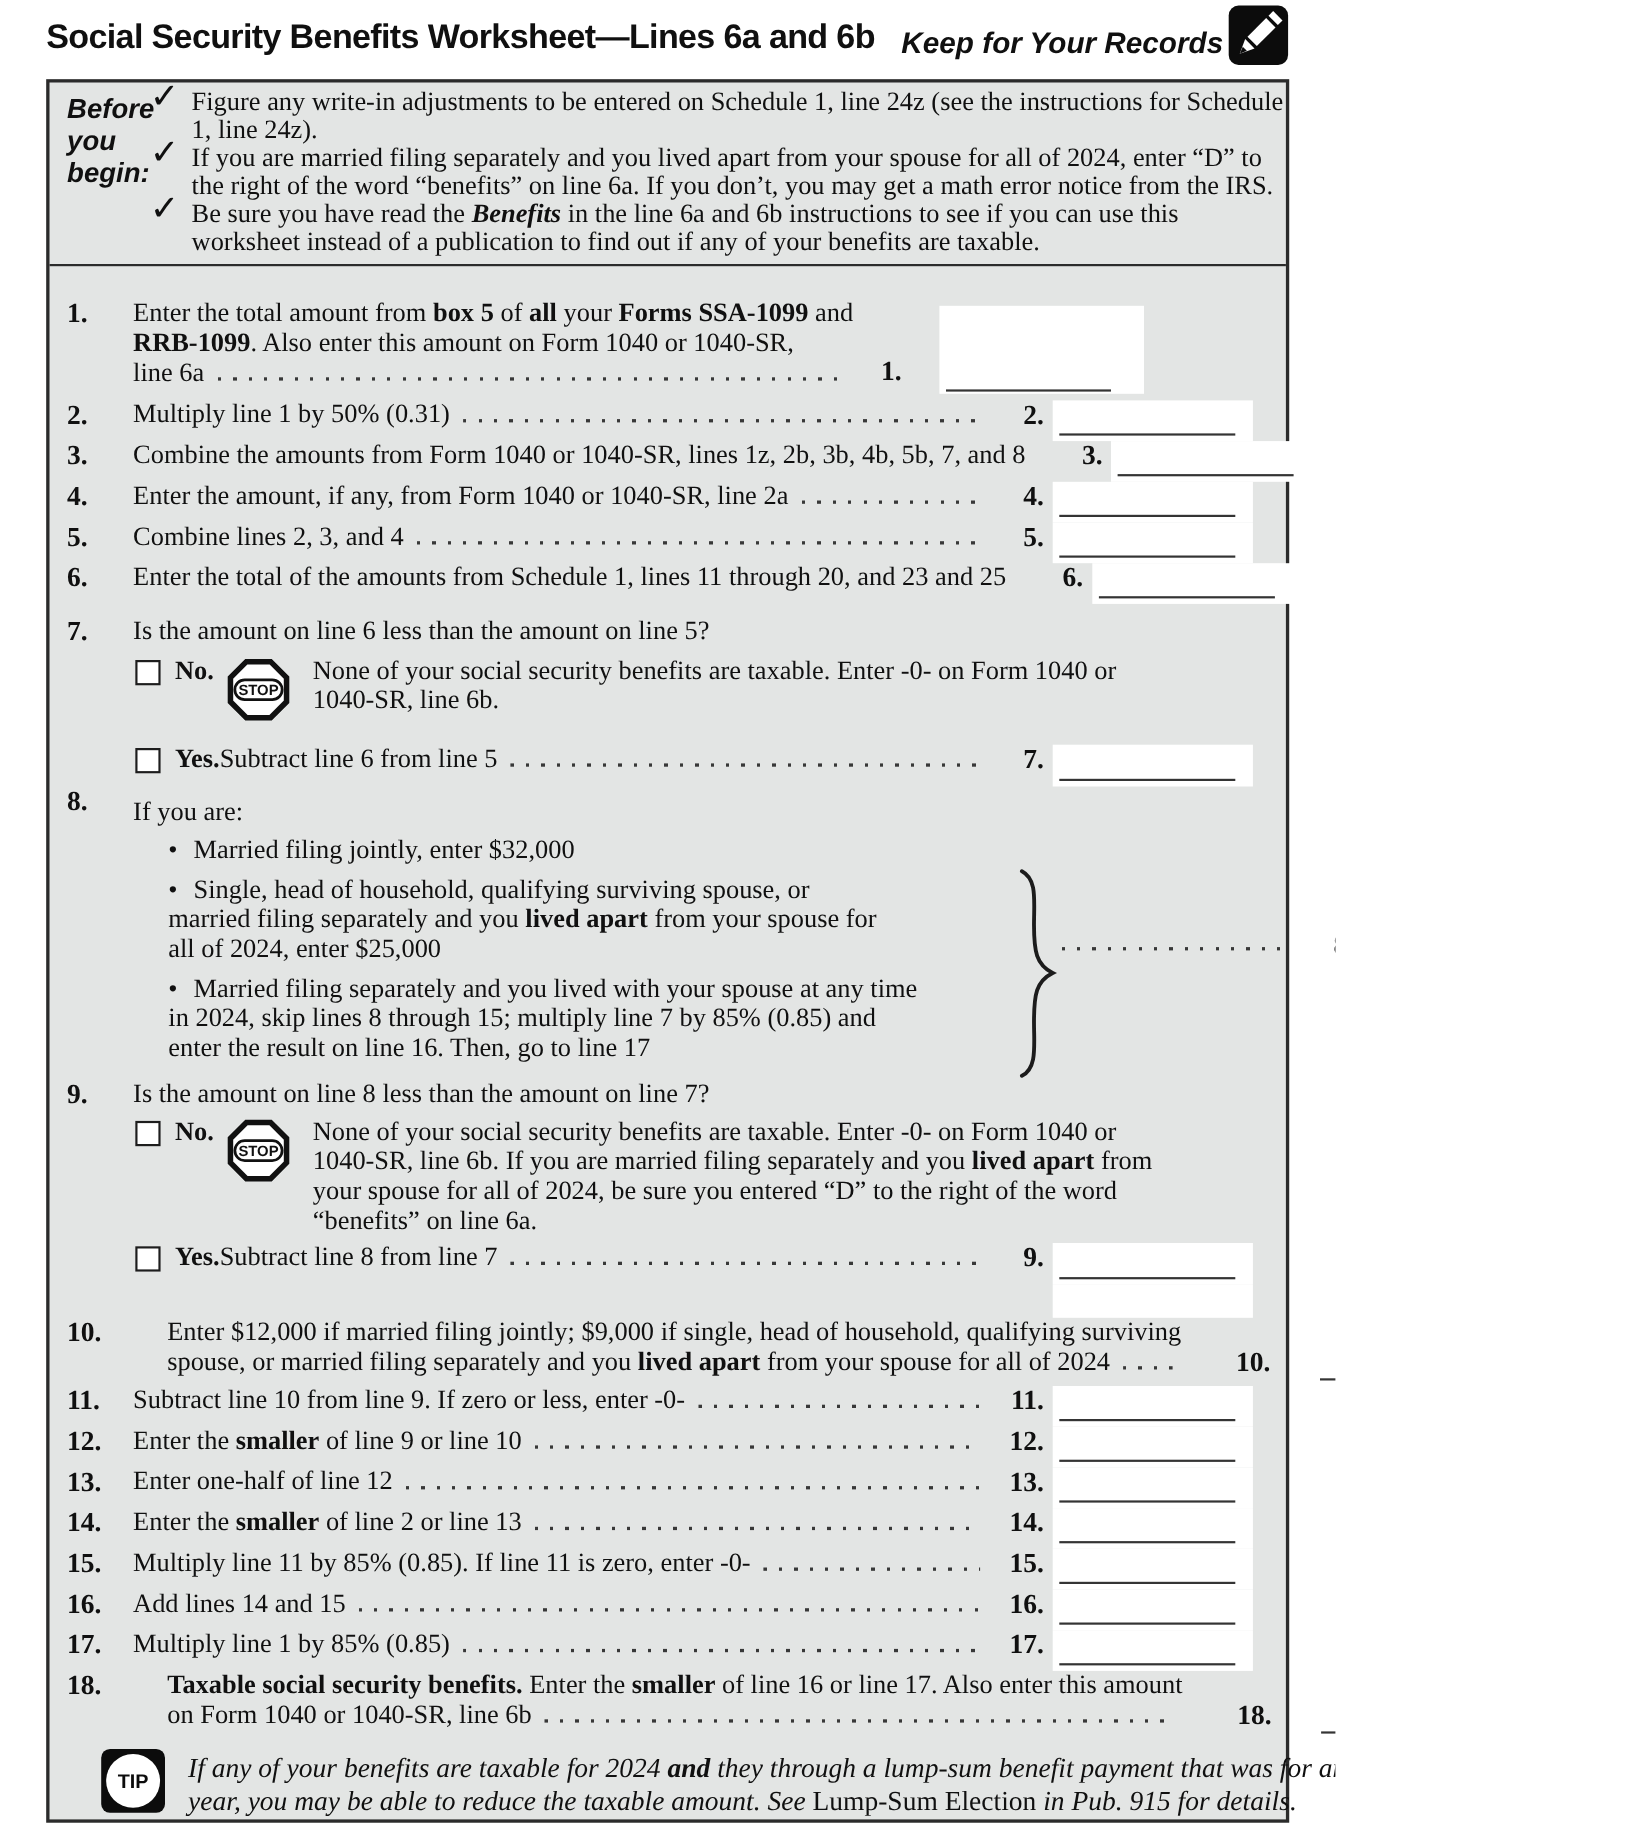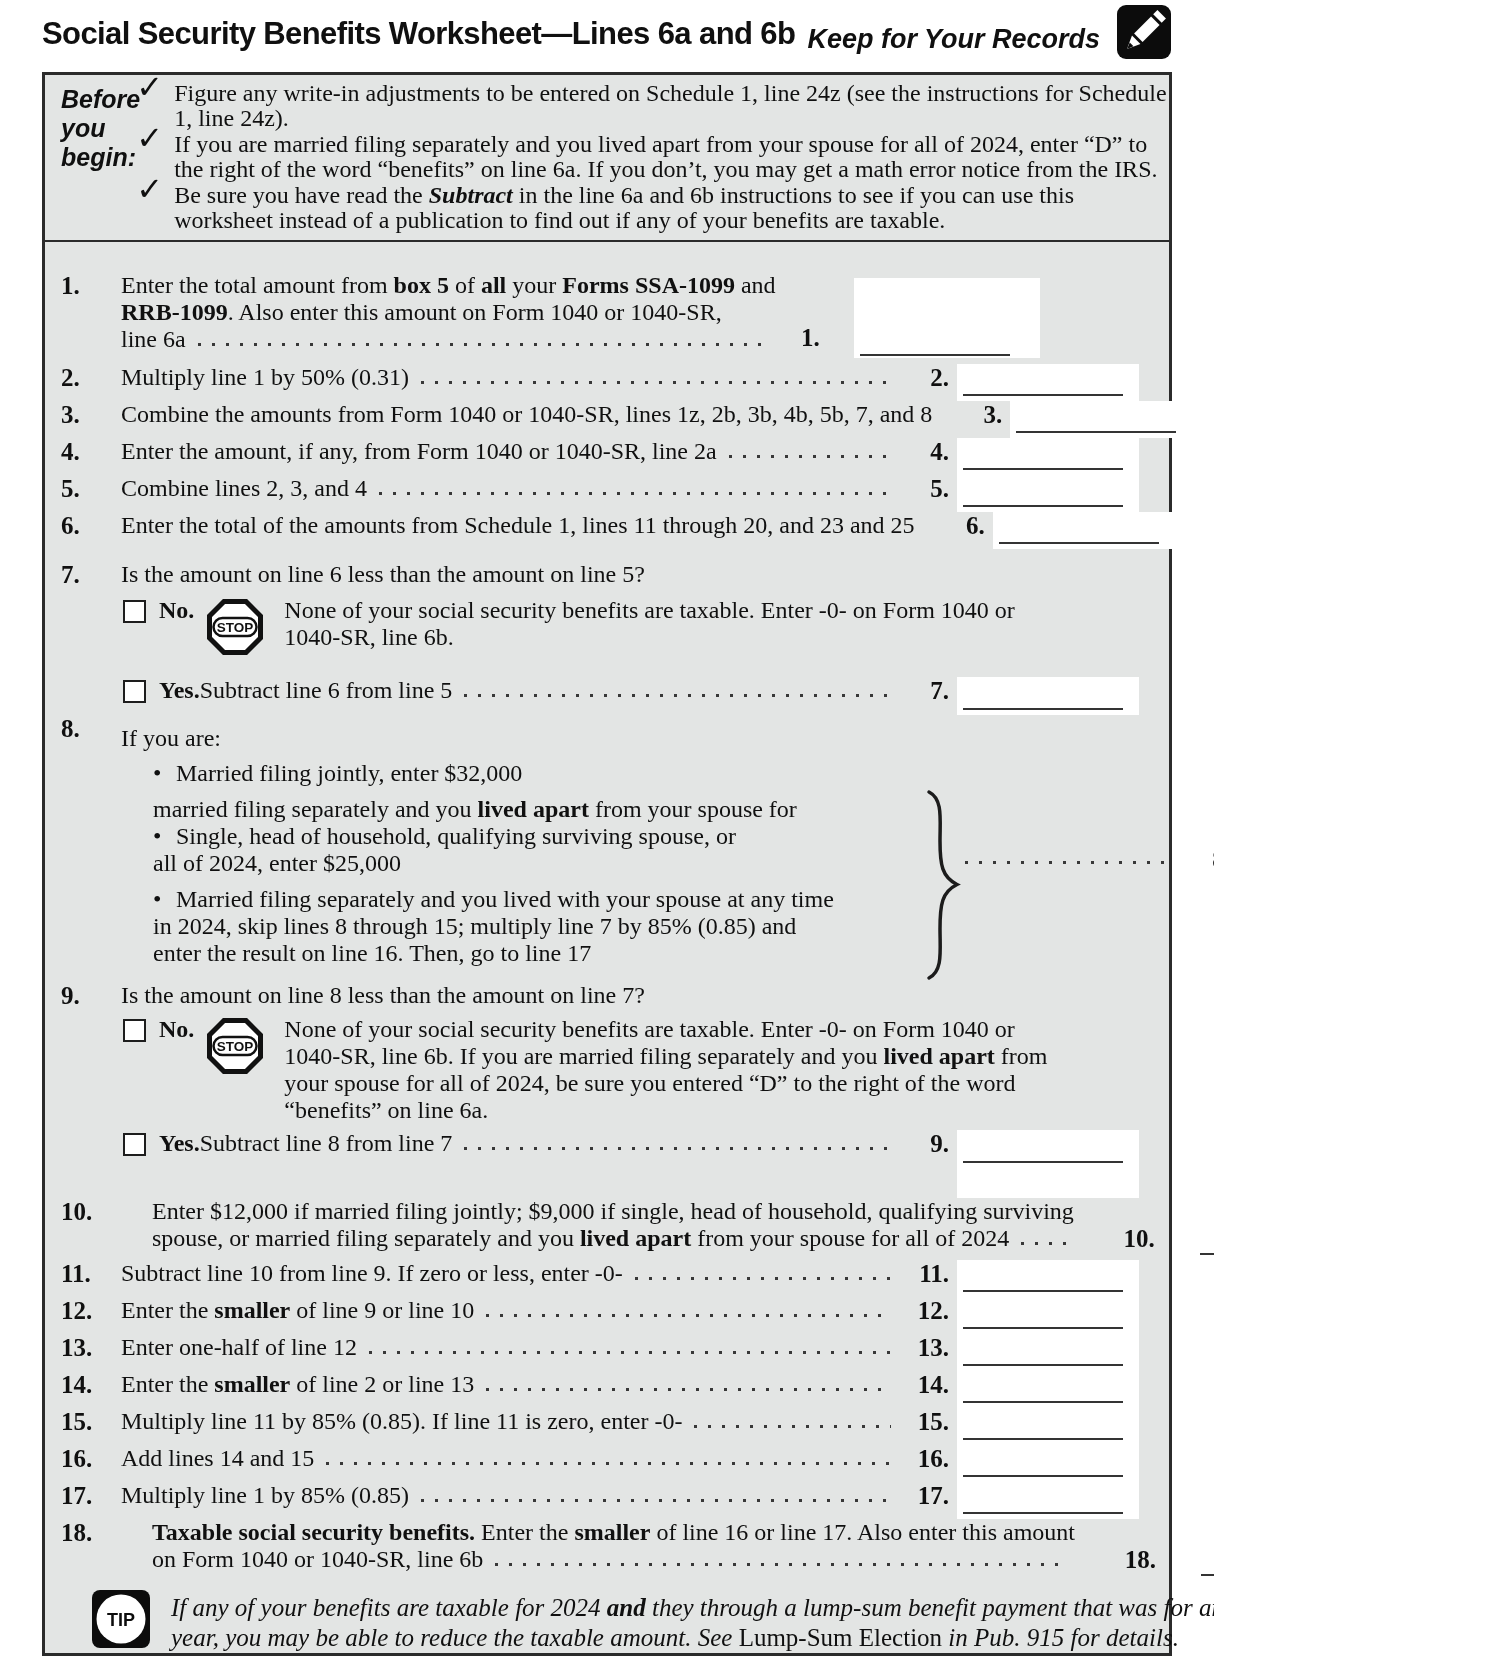--- a/index.html
+++ b/index.html
@@ -3,21 +3,21 @@
 <meta charset="utf-8">
 <style>
   * { box-sizing: border-box; margin: 0; padding: 0; }
   html,body { background:#fff; }
   body { width:1492px; height:1662px; font-family:"Liberation Serif","DejaVu Serif",serif; color:#101010; }
   .page { position:relative; width:1214px; height:1662px; overflow:hidden; }
 
   
   .hdr { display:flex; align-items:flex-start; padding:16px 42px 0 42px; height:72px; }
   .title { font-family:"Liberation Sans","DejaVu Sans",sans-serif; font-weight:700; font-size:31px; letter-spacing:-0.6px; flex:1; transform-origin:left; }
-  .keep { font-family:"Liberation Sans","DejaVu Sans",sans-serif; font-style:italic; font-weight:600; font-size:27px; margin:8px 16px 0 0; }
+  .keep { font-family:"Liberation Sans","DejaVu Sans",sans-serif; font-style:italic; font-weight:600; font-size:27px; margin:8px 4px 0 0; }
   .pencil { margin-top:-12px; }
 
   
   .box { margin:0 42px; border:3px solid #2b2b2b; background:#e3e5e4; }
 
   
   .byb { display:flex; padding:6px 10px 6px 16px; border-bottom:2.5px solid #2b2b2b; }
   .byb-label { width:228px; font-family:"Liberation Sans","DejaVu Sans",sans-serif; font-weight:700; font-style:italic; font-size:25px; padding-top:4px; }
   .byb-items { flex:1; }
   .byb-item { position:relative; padding-left:34px; margin-bottom:2px; font-size:24px; line-height:24.5px; }
@@ -126,21 +126,21 @@
             <div class="bl" data-name="before-item-line"><span data-name="text-segment">Figure any write-in adjustments to be entered on Schedule 1, line 24z (see the instructions for Schedule</span></div>
             <div class="bl" data-name="before-item-line"><span data-name="text-segment">1, line 24z).</span></div>
           </div>
           <div class="byb-item" data-name="before-item-2">
             <span class="check" data-name="checkmark-icon">✓</span>
             <div class="bl" data-name="before-item-line"><span data-name="text-segment">If you are married filing separately and you lived apart from your spouse for all of 2024, enter “D” to</span></div>
             <div class="bl" data-name="before-item-line"><span data-name="text-segment">the right of the word “benefits” on line 6a. If you don’t, you may get a math error notice from the IRS.</span></div>
           </div>
           <div class="byb-item" data-name="before-item-3">
             <span class="check" data-name="checkmark-icon">✓</span>
-            <div class="bl" data-name="before-item-line"><span data-name="text-segment">Be sure you have read the </span><span class="s-bi" data-name="text-segment">Subtract</span><span data-name="text-segment"> in the line 6a and 6b instructions to see if you can use this</span></div>
+            <div class="bl" data-name="before-item-line"><span data-name="text-segment">Be sure you have read the </span><span class="s-bi" data-name="text-segment">Benefits</span><span data-name="text-segment"> in the line 6a and 6b instructions to see if you can use this</span></div>
             <div class="bl" data-name="before-item-line"><span data-name="text-segment">worksheet instead of a publication to find out if any of your benefits are taxable.</span></div>
           </div>
         </div>
     </section>
 
     <section class="lines" id="lines" data-name="worksheet-lines">
         <div class="row r1" data-name="row-line-1">
           <div class="num" data-name="line-number">1.</div>
           <div class="ltext" data-name="line-text">
             <div class="tl" data-name="text-line">
@@ -285,22 +285,22 @@
           <div class="num" data-name="line-number">8.</div>
           <div class="l8c" data-name="line-8-content">
             <div class="tl" data-name="text-line">
               <span class="tw" data-name="text-line-content"><span data-name="text-segment">If you are:</span></span>
             </div>
             <div class="bullets" data-name="line-8-bullets">
               <div class="bul" data-name="bullet-item-1">
                 <div class="bl" data-name="bullet-line"><span class="bdot" data-name="bullet-icon">•</span><span data-name="text-segment">Married filing jointly, enter $32,000</span></div>
               </div>
               <div class="bul" data-name="bullet-item-2">
+                <div class="bl" data-name="bullet-line"><span class="bdot" data-name="bullet-icon">•</span><span data-name="text-segment">Single, head of household, qualifying surviving spouse, or</span></div>
                 <div class="bl" data-name="bullet-line"><span class="bdot" data-name="bullet-indent" style="width: 0px;"></span><span data-name="text-segment">married filing separately and you </span><span class="s-b" data-name="text-segment">lived apart</span><span data-name="text-segment"> from your spouse for</span></div>
-                <div class="bl" data-name="bullet-line"><span class="bdot" data-name="bullet-icon">•</span><span data-name="text-segment">Single, head of household, qualifying surviving spouse, or</span></div>
                 <div class="bl" data-name="bullet-line"><span class="bdot" data-name="bullet-indent" style="width: 0px;"></span><span data-name="text-segment">all of 2024, enter $25,000</span></div>
               </div>
               <div class="bul" data-name="bullet-item-3">
                 <div class="bl" data-name="bullet-line"><span class="bdot" data-name="bullet-icon">•</span><span data-name="text-segment">Married filing separately and you lived with your spouse at any time</span></div>
                 <div class="bl" data-name="bullet-line"><span class="bdot" data-name="bullet-indent" style="width: 0px;"></span><span data-name="text-segment">in 2024, skip lines 8 through 15; multiply line 7 by 85% (0.85) and</span></div>
                 <div class="bl" data-name="bullet-line"><span class="bdot" data-name="bullet-indent" style="width: 0px;"></span><span data-name="text-segment">enter the result on line 16. Then, go to line 17</span></div>
               </div>
             </div>
           </div>
           <div class="brace" data-name="brace-icon"><svg width="42" height="192" viewBox="0 0 42 192">

